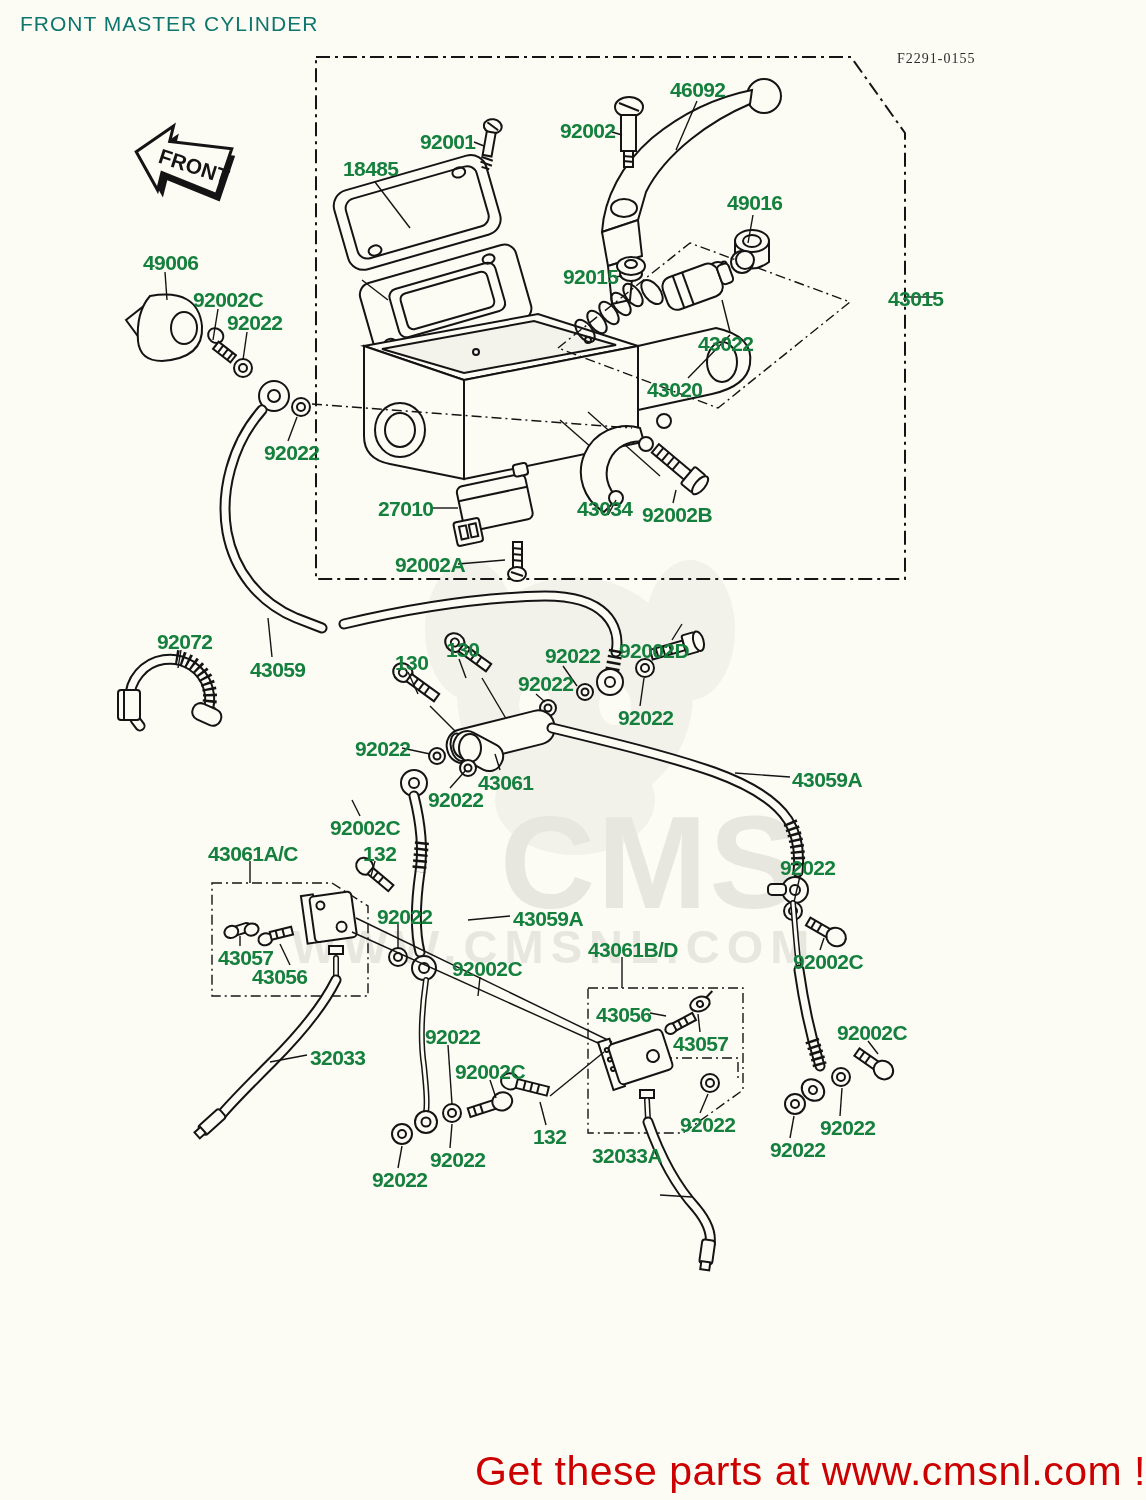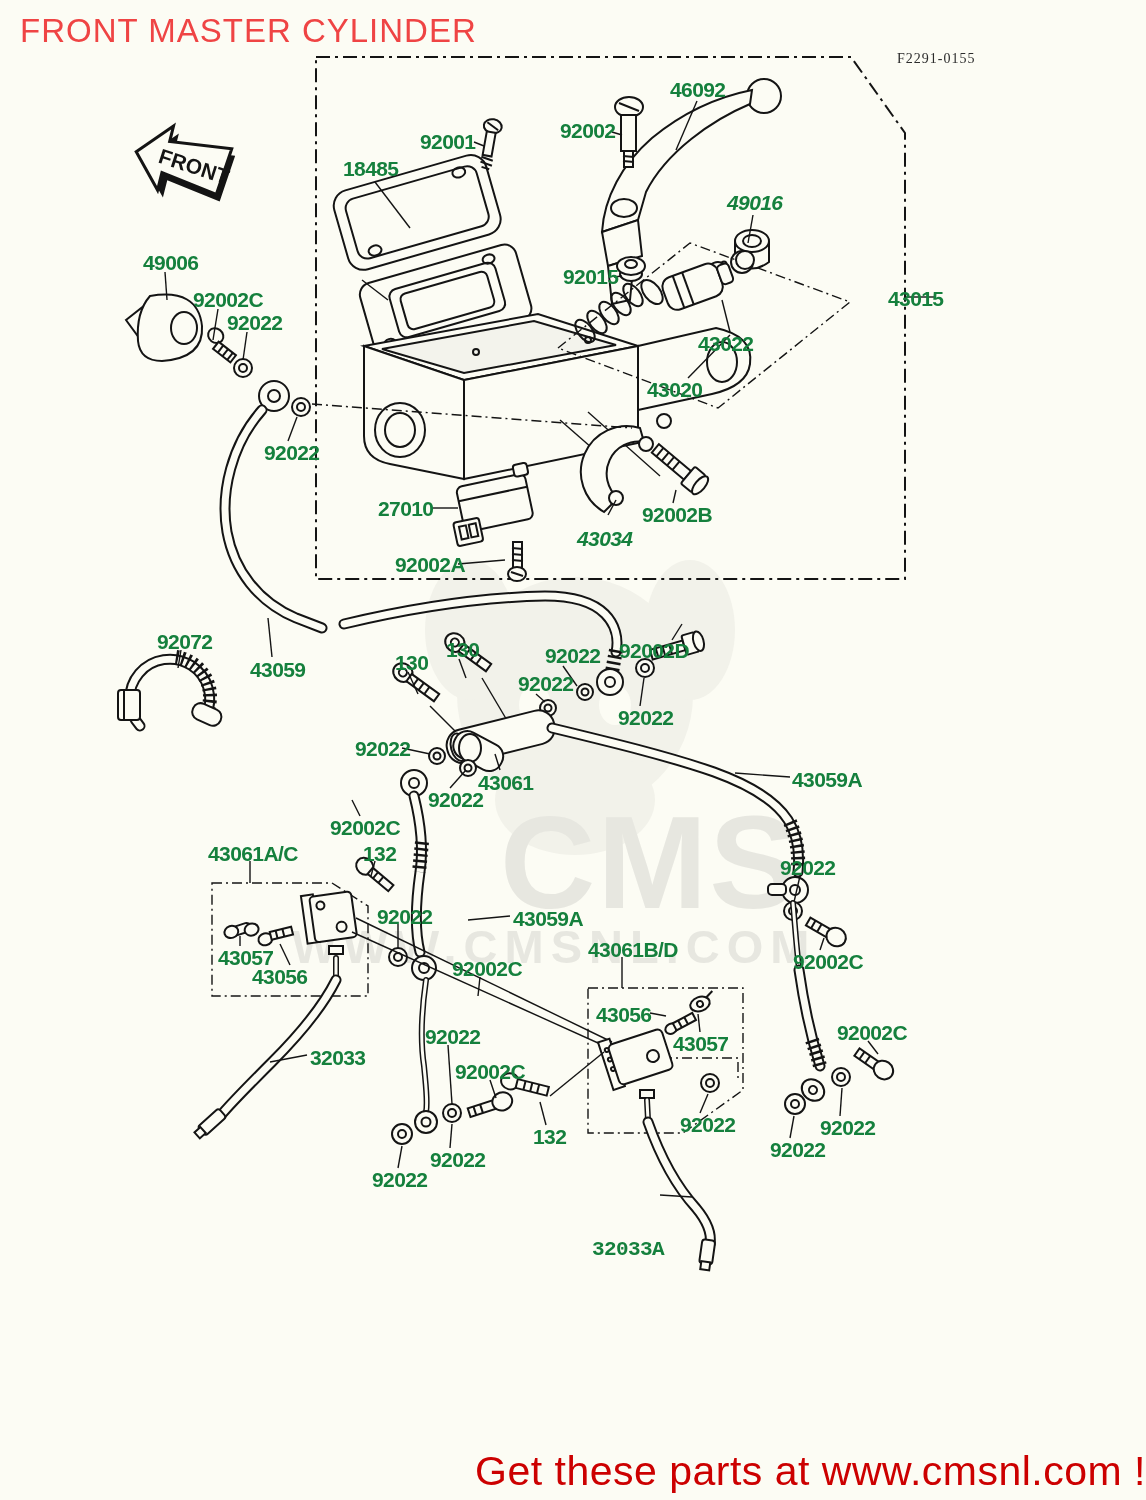--- a/index.html
+++ b/index.html
@@ -1,20 +1,20 @@
 <!DOCTYPE html>
 <html><head>
 <meta charset="utf-8">
 <style>
   html,body{margin:0;padding:0;}
   body{width:1146px;height:1500px;position:relative;overflow:hidden;
        background:#fcfcf4;font-family:"Liberation Sans",sans-serif;}
   .page{position:absolute;inset:0;width:1146px;height:1500px;}
-  .page-title{position:absolute;left:20px;top:12px;font-size:33px;letter-spacing:1px;
-      color:#ef4444;white-space:nowrap;}
+  .page-title{position:absolute;left:20px;top:12px;font-size:21px;letter-spacing:1px;
+      color:#0f766e;white-space:nowrap;}
   .fiche-code{position:absolute;left:897px;top:51px;font-family:"Liberation Serif",serif;
       font-size:14px;letter-spacing:1px;color:#2b2b2b;white-space:nowrap;}
   svg.diagram{position:absolute;left:0;top:0;}
   .part-label{position:absolute;font-size:21px;font-weight:bold;letter-spacing:-0.6px;
       color:#15803d;white-space:nowrap;line-height:1;text-align:right;}
   .footer-banner{position:absolute;left:0;top:1448px;width:1146px;text-align:right;}
   .footer-link{font-size:41px;color:#cc0000;text-decoration:none;letter-spacing:0.5px;}
   
   .ink{stroke:#141414;stroke-width:2;fill:none;}
   .inkf{stroke:#141414;stroke-width:2;fill:#fcfcf4;}
@@ -484,31 +484,31 @@
       <line class="thin" x1="398" y1="1168" x2="402" y2="1146"></line>
       <line class="thin" x1="660" y1="1195" x2="692" y2="1197"></line>
     </g>
   </svg>
 
   <div>
       <div class="part-label" style="left: 670px; top: 79px;">46092</div>
       <div class="part-label" style="left: 560px; top: 120px;">92002</div>
       <div class="part-label" style="left: 420px; top: 131px;">92001</div>
       <div class="part-label" style="left: 343px; top: 158px;">18485</div>
-      <div class="part-label" style="left: 727px; top: 192px; font-style: italic;">49016</div>
+      <div class="part-label" style="left: 727px; top: 192px;">49016</div>
       <div class="part-label" style="left: 563px; top: 266px;">92015</div>
       <div class="part-label" style="left: 698px; top: 333px;">43022</div>
       <div class="part-label" style="left: 888px; top: 288px;">43015</div>
       <div class="part-label" style="left: 647px; top: 379px;">43020</div>
       <div class="part-label" style="left: 143px; top: 252px;">49006</div>
       <div class="part-label" style="left: 193px; top: 289px;">92002C</div>
       <div class="part-label" style="left: 227px; top: 312px;">92022</div>
       <div class="part-label" style="left: 264px; top: 442px;">92022</div>
       <div class="part-label" style="left: 378px; top: 498px;">27010</div>
-      <div class="part-label" style="left: 577px; top: 528px; font-style: italic;">43034</div>
+      <div class="part-label" style="left: 577px; top: 498px;">43034</div>
       <div class="part-label" style="left: 642px; top: 504px;">92002B</div>
       <div class="part-label" style="left: 395px; top: 554px;">92002A</div>
       <div class="part-label" style="left: 619px; top: 604px; margin-top: 36px;">92002D</div>
       <div class="part-label" style="left: 157px; top: 631px;">92072</div>
       <div class="part-label" style="left: 250px; top: 659px;">43059</div>
       <div class="part-label" style="left: 395px; top: 652px;">130</div>
       <div class="part-label" style="left: 446px; top: 639px;">130</div>
       <div class="part-label" style="left: 545px; top: 645px;">92022</div>
       <div class="part-label" style="left: 518px; top: 673px;">92022</div>
       <div class="part-label" style="left: 618px; top: 707px;">92022</div>
@@ -532,19 +532,19 @@
       <div class="part-label" style="left: 837px; top: 1022px;">92002C</div>
       <div class="part-label" style="left: 425px; top: 1026px;">92022</div>
       <div class="part-label" style="left: 310px; top: 1047px;">32033</div>
       <div class="part-label" style="left: 455px; top: 1061px;">92002C</div>
       <div class="part-label" style="left: 533px; top: 1126px;">132</div>
       <div class="part-label" style="left: 680px; top: 1114px;">92022</div>
       <div class="part-label" style="left: 820px; top: 1117px;">92022</div>
       <div class="part-label" style="left: 770px; top: 1139px;">92022</div>
       <div class="part-label" style="left: 430px; top: 1149px;">92022</div>
       <div class="part-label" style="left: 372px; top: 1169px;">92022</div>
-      <div class="part-label" style="left: 592px; top: 1239px; font-family: Liberation Mono, monospace;">32033A</div>
+      <div class="part-label" style="left: 592px; top: 1145px;">32033A</div>
     </div>
 
   <div class="footer-banner">
     <a class="footer-link" href="#">Get these parts at www.cmsnl.com !</a>
   </div>
 </div>
 
 </body></html>

